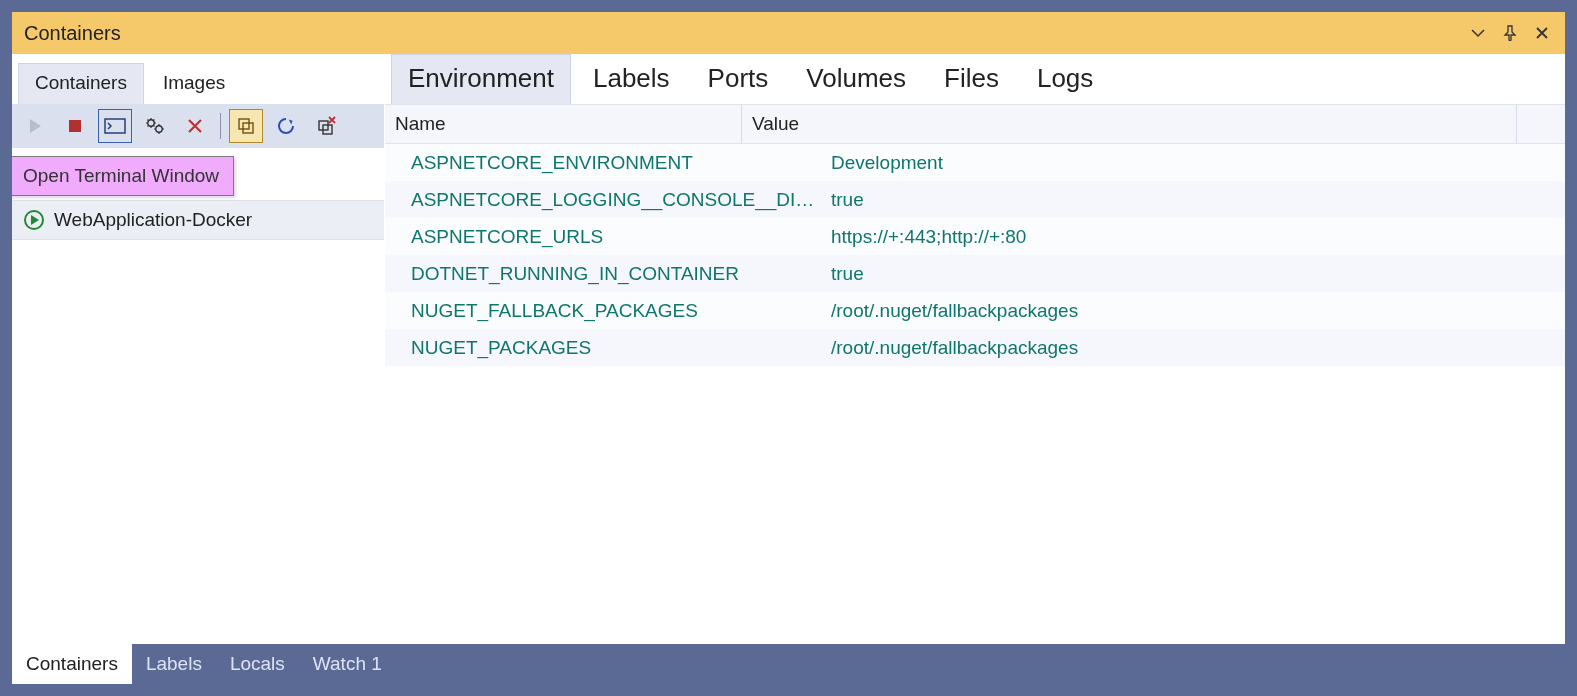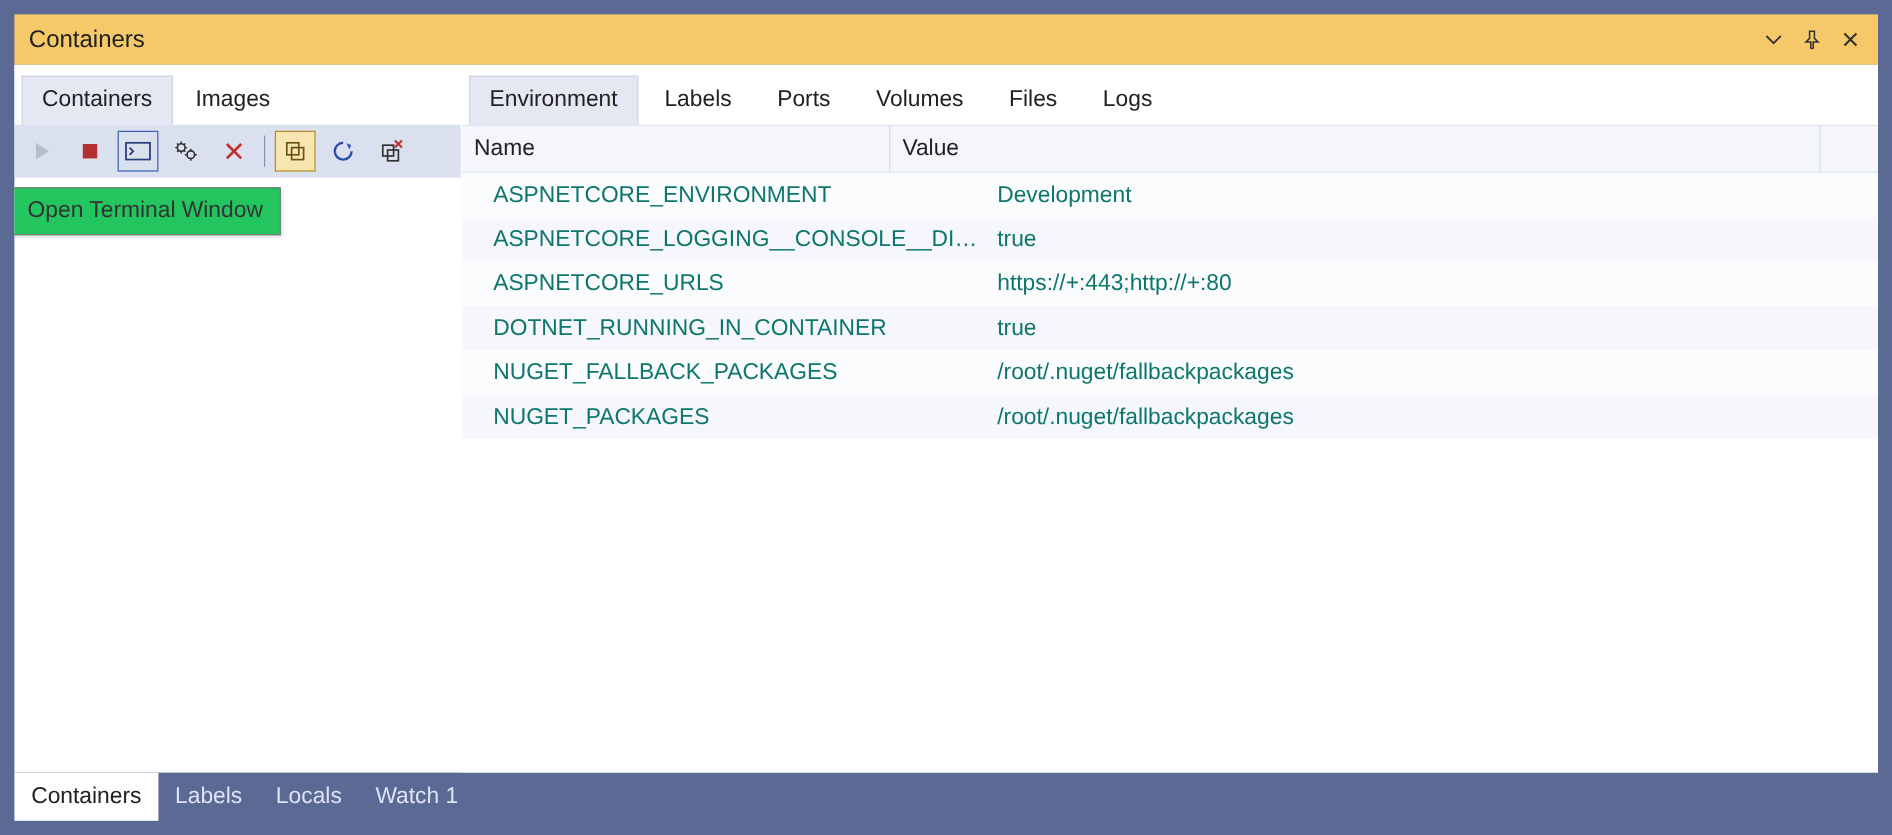--- a/index.html
+++ b/index.html
@@ -88,21 +88,21 @@
     cursor: pointer;
     border: 1px solid transparent;
   }
   .tbtn.boxed { border: 1px solid #3a5fb3; background:#fff0; }
   .tbtn.yellow { background: #f7e6b0; border: 1px solid #b08a2a; }
   .sep { width:1px; height:26px; background:#8a92b0; margin:0 2px; }
   .tooltip {
     position: absolute;
     top: 52px;
     left: -4px;
-    background: #22c55e;
+    background: #f0abfc;
     border: 1px solid #7a7a7a;
     padding: 8px 14px;
     font-size: 19px;
     color: #333;
     white-space: nowrap;
     z-index: 10;
     box-shadow: 2px 2px 3px rgba(0,0,0,0.15);
   }
   .container-list {
     flex: 1;
@@ -133,21 +133,21 @@
   .detail-tabs {
     display: flex;
     padding-top: 6px;
     padding-left: 6px;
     height: 50px;
     align-items: flex-end;
     gap: 6px;
   }
   .detail-tab {
     padding: 8px 16px 10px 16px;
-    font-size: 19px;
+    font-size: 26px;
     color: #222;
     cursor: pointer;
   }
   .detail-tab.active {
     background: #e5e8f3;
     border: 1px solid #cfd4e6;
     border-bottom: none;
   }
   .grid-header {
     display: flex;
@@ -273,20 +273,31 @@
           <svg width="22" height="20" viewBox="0 0 22 20">
               <rect x="4" y="5" width="9" height="9" fill="none" stroke="#333" stroke-width="1.4"></rect>
               <rect x="8" y="9" width="9" height="9" fill="none" stroke="#333" stroke-width="1.4"></rect>
               <path d="M14 1 L20 7 M20 1 L14 7" stroke="#c23030" stroke-width="1.8"></path>
             </svg>
         </div>
         <div class="tooltip">
           <span>Open Terminal Window</span>
         </div>
       </div>
+      <div class="container-list">
+        <div class="container-item">
+          <span class="run-icon">
+            <svg width="20" height="20" viewBox="0 0 20 20">
+                <circle cx="10" cy="10" r="9" fill="none" stroke="#1f8a33" stroke-width="2"></circle>
+                <path d="M7 5 L15 10 L7 15 Z" fill="#1f8a33"></path>
+              </svg>
+          </span>
+          <span>WebApplication-Docker</span>
+        </div>
+      </div>
     </div>
 
     <div class="right">
       <div class="detail-tabs">
         <div class="detail-tab active"><span>Environment</span></div>
         <div class="detail-tab"><span>Labels</span></div>
         <div class="detail-tab"><span>Ports</span></div>
         <div class="detail-tab"><span>Volumes</span></div>
         <div class="detail-tab"><span>Files</span></div>
         <div class="detail-tab"><span>Logs</span></div>

